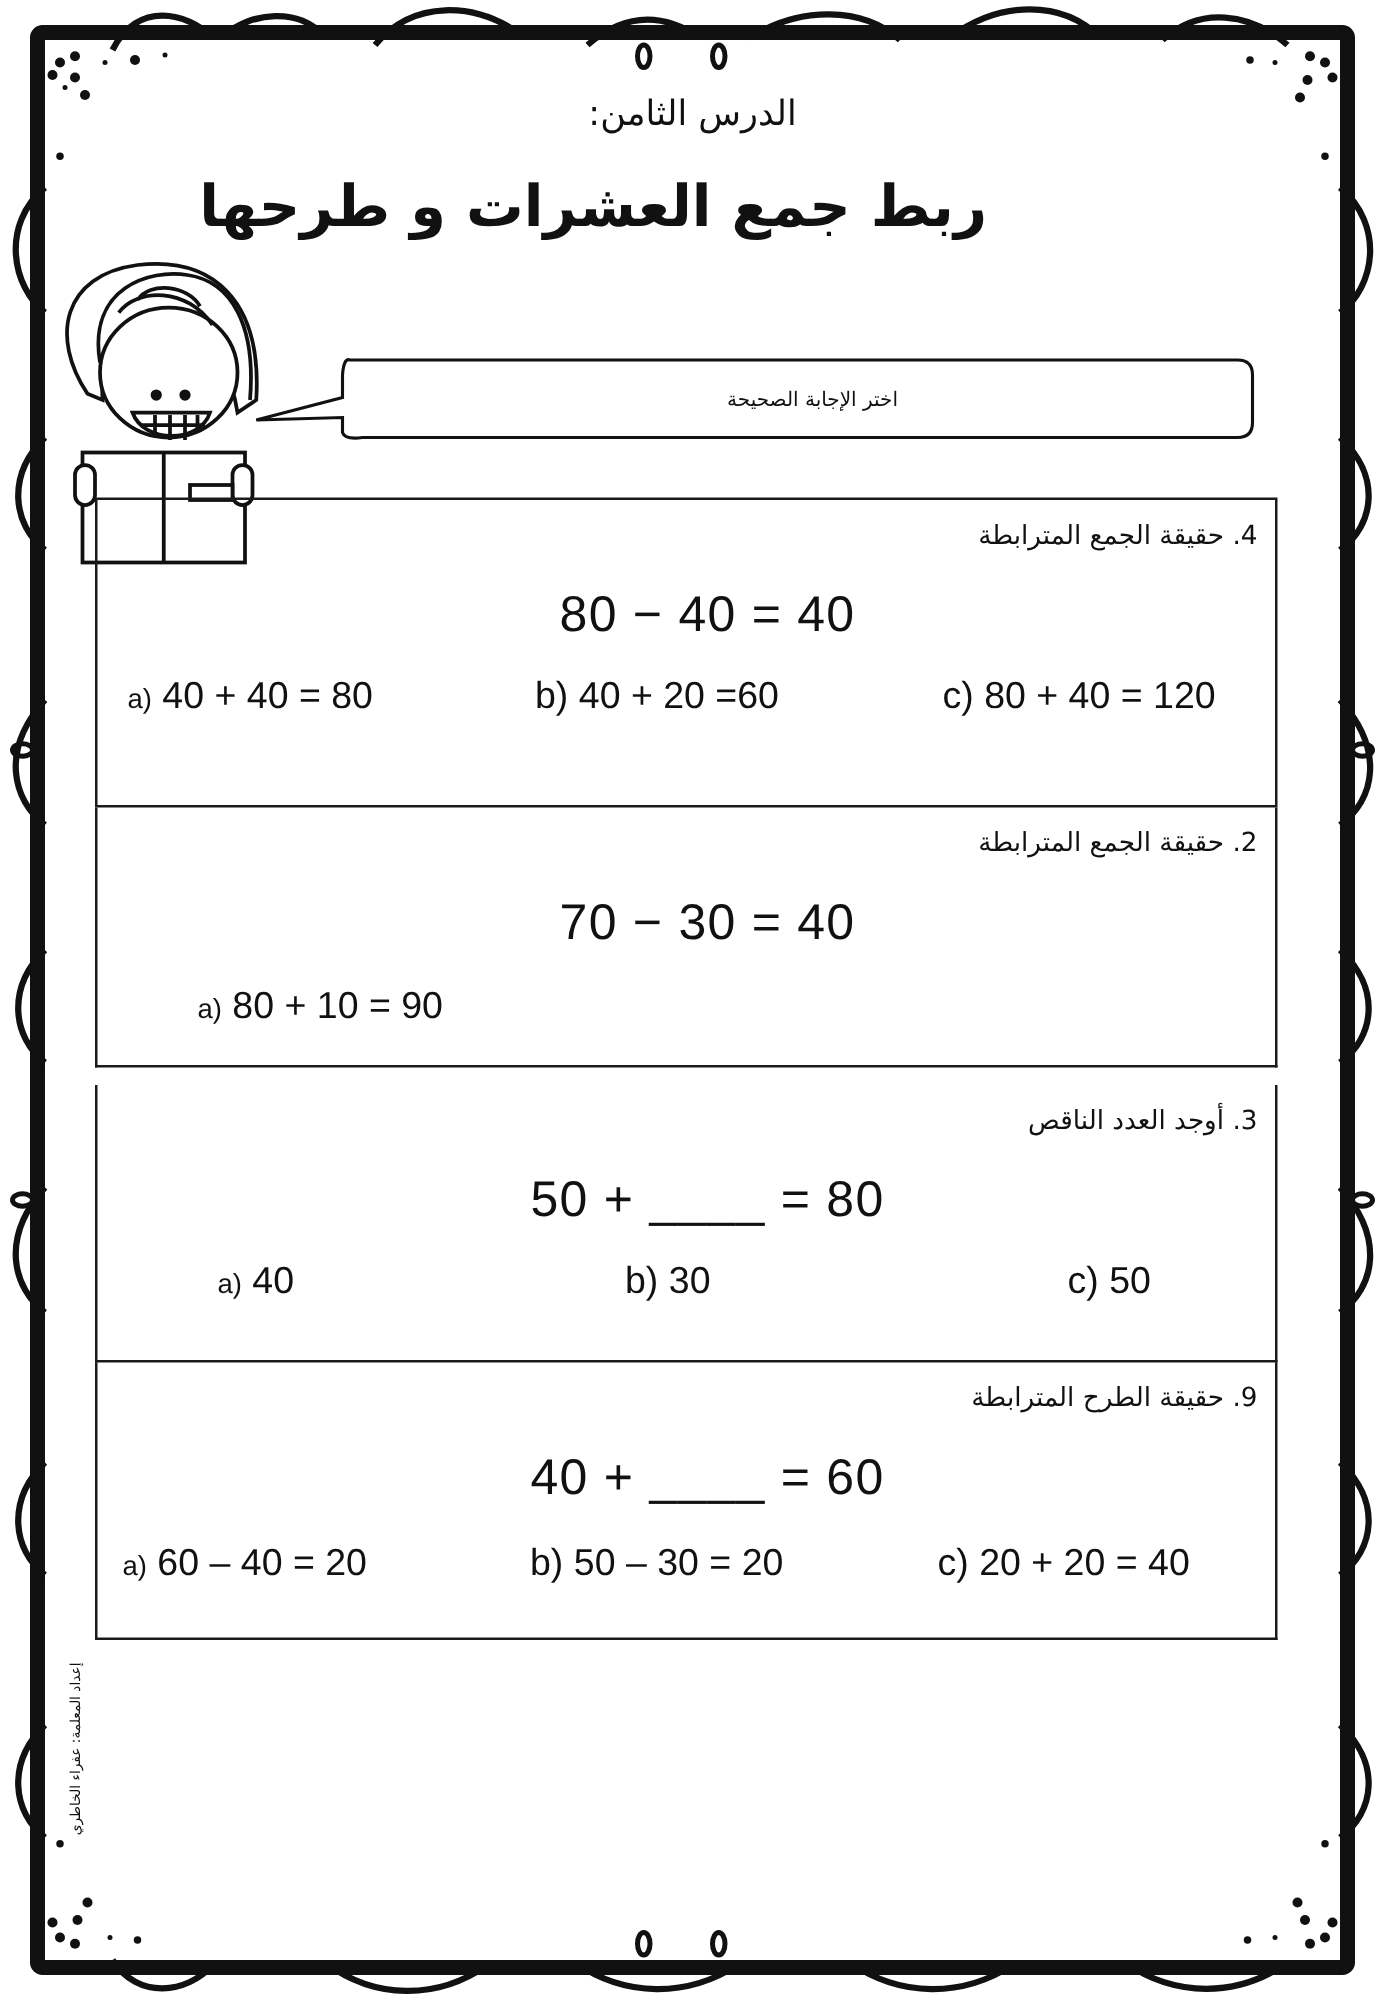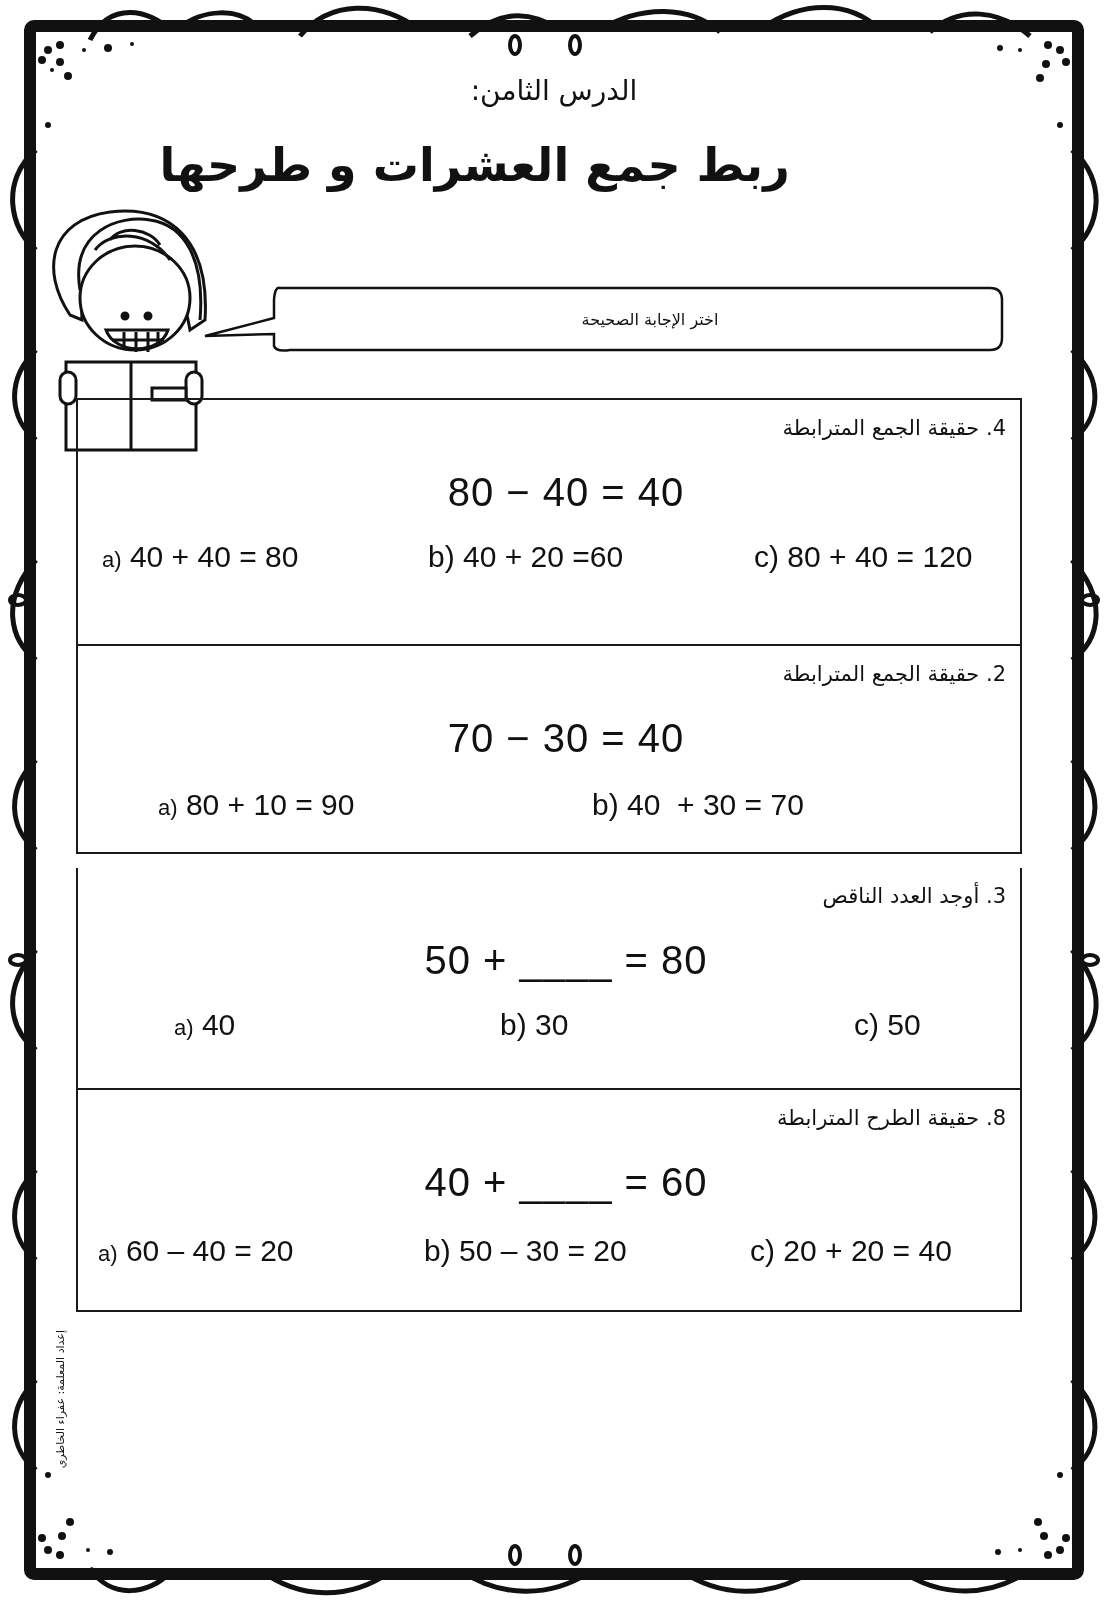--- a/index.html
+++ b/index.html
@@ -106,32 +106,31 @@
   <div class="equation" style="top:70px;">80 − 40 = 40</div>
   <div class="opt" style="left:24px;top:140px;"><span class="lbl-small">a)</span><span> 40 + 40 = 80</span></div>
   <div class="opt" style="left:350px;top:140px;text-align:right;"><span>b)</span><span> 40 + 20 =60</span></div>
   <div class="opt" style="left:676px;top:140px;"><span>c)</span><span> 80 + 40 = 120</span></div>
 </div>
 
 <div class="qbox" style="top:646px;height:208px;">
   <div class="qtitle">2. حقيقة الجمع المترابطة</div>
   <div class="equation" style="top:70px;">70 − 30 = 40</div>
   <div class="opt" style="left:80px;top:142px;"><span class="lbl-small">a)</span><span> 80 + 10 = 90</span></div>
-  <div class="opt" style="left:514px;top:142px;"><span>b)</span><span> 40  + 30 = 70</span></div>
 </div>
 
 <div class="qbox" style="top:868px;height:222px;">
   <div class="qtitle">3. أوجد العدد الناقص</div>
   <div class="equation" style="top:70px;">50 + ____ = 80</div>
   <div class="opt" style="left:96px;top:140px;"><span class="lbl-small">a)</span><span> 40</span></div>
   <div class="opt" style="left:422px;top:140px;text-align:right;"><span>b)</span><span> 30</span></div>
   <div class="opt" style="left:776px;top:140px;"><span>c)</span><span> 50</span></div>
 </div>
 
 <div class="qbox" style="top:1090px;height:222px;">
-  <div class="qtitle">8. حقيقة الطرح المترابطة</div>
+  <div class="qtitle">9. حقيقة الطرح المترابطة</div>
   <div class="equation" style="top:70px;">40 + ____ = 60</div>
   <div class="opt" style="left:20px;top:144px;"><span class="lbl-small">a)</span><span> 60 – 40 = 20</span></div>
   <div class="opt" style="left:346px;top:144px;"><span>b)</span><span> 50 – 30 = 20</span></div>
   <div class="opt" style="left:672px;top:144px;"><span>c)</span><span> 20 + 20 = 40</span></div>
 </div>
 
 <div class="credit">إعداد المعلمة: عفراء الخاطري</div>
 
 </body></html>

